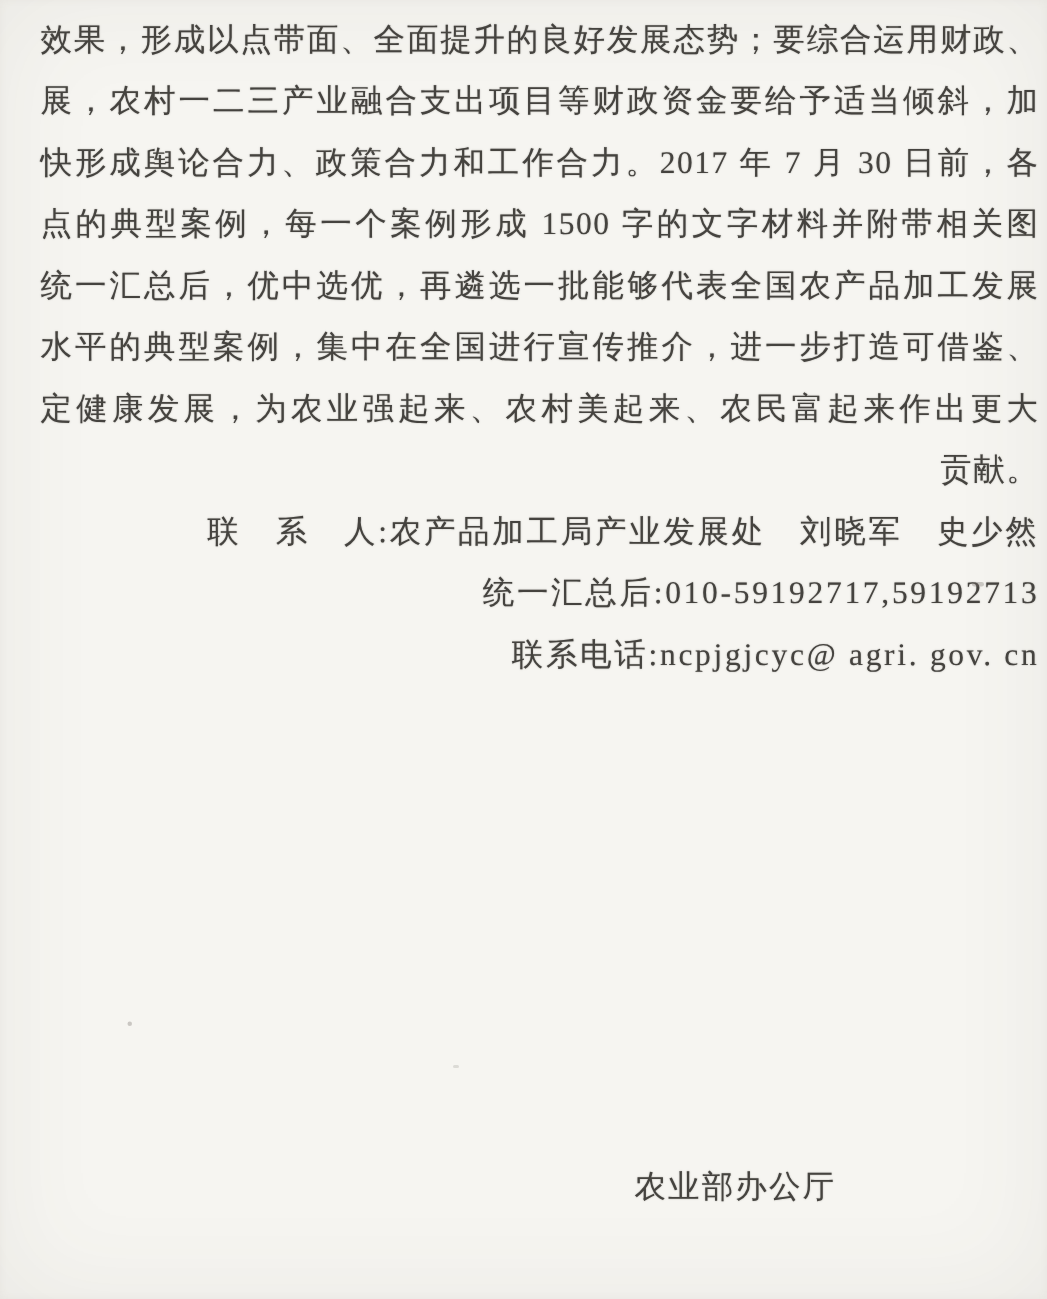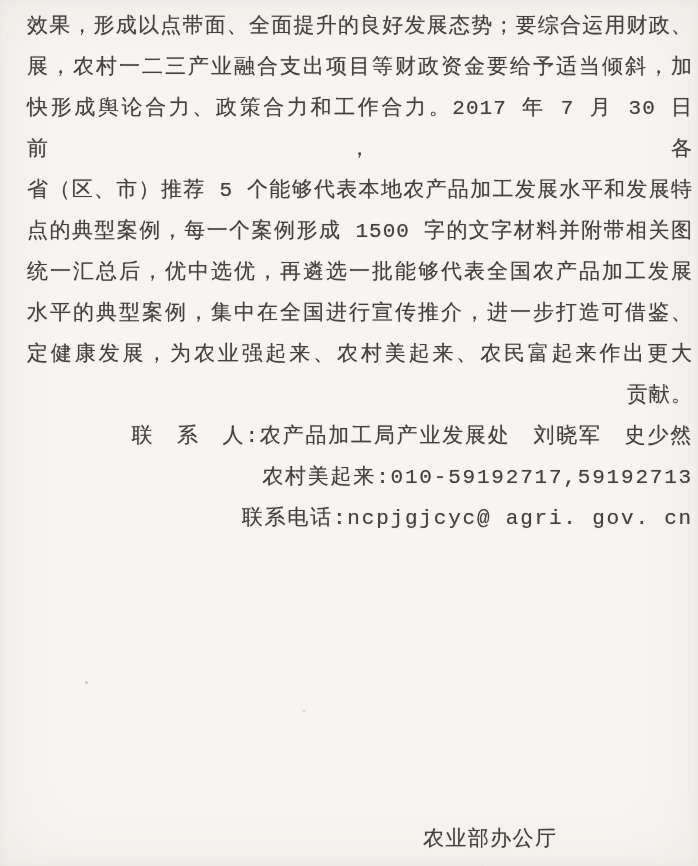--- a/index.html
+++ b/index.html
@@ -7,21 +7,21 @@
     --ink:#45433f;
   }
   html,body{margin:0;padding:0;background:#e8e7e3;}
   .page{
     position:relative;
     width:698px;height:866px;
     margin:0 auto;
     background:var(--paper);
     box-shadow:inset 0 0 70px rgba(90,85,75,.07), inset 0 0 6px rgba(90,85,75,.05);
     overflow:hidden;
-    font-family:Liberation Mono, monospace;
+    font-family:Liberation Serif, serif;
     color:var(--ink);
   }
   .text-block{
     position:absolute;
     left:27px;top:6px;width:666px;
     font-size:21px;
     line-height:41px;
     text-shadow:0 0 1px rgba(90,86,80,.55);
   }
   .line{white-space:nowrap;letter-spacing:1.1px;text-align:right;}
@@ -36,47 +36,46 @@
     letter-spacing:1.8px;
   }
   .sig{
     position:absolute;
     font-size:21px;
     line-height:26px;
     letter-spacing:1.4px;
     white-space:nowrap;
     text-shadow:0 0 1px rgba(90,86,80,.55);
   }
-  .sig-org{left:423px;top:827px;}
+  .sig-org{left:423px;top:778px;}
   .sig-date{left:408px;top:865px;letter-spacing:1px;}
   .speck{
     position:absolute;
     background:rgba(120,115,108,.35);
     border-radius:2px;
   }
   .speck.s1{left:648px;top:388px;width:8px;height:3px;}
   .speck.s2{left:85px;top:681px;width:3px;height:3px;}
   .speck.s3{left:302px;top:710px;width:4px;height:2px;background:rgba(120,115,108,.2);}
 </style>
 </head>
 <body>
 
 <div class="page">
   <div class="text-block">
     <div class="line just">效果，形成以点带面、全面提升的良好发展态势；要综合运用财政、</div>
     <div class="line just">展，农村一二三产业融合支出项目等财政资金要给予适当倾斜，加</div>
     <div class="line just">快形成舆论合力、政策合力和工作合力。2017 年 7 月 30 日前，各</div>
-    <div class="line just">省（区、市）推荐 5 个能够代表本地农产品加工发展水平和发展特</div>
     <div class="line just">点的典型案例，每一个案例形成 1500 字的文字材料并附带相关图</div>
     <div class="line just">统一汇总后，优中选优，再遴选一批能够代表全国农产品加工发展</div>
     <div class="line just">水平的典型案例，集中在全国进行宣传推介，进一步打造可借鉴、</div>
     <div class="line just">定健康发展，为农业强起来、农村美起来、农民富起来作出更大</div>
     <div class="line">贡献。</div>
     <div class="line indent">联　系　人:农产品加工局产业发展处　刘晓军　史少然</div>
-    <div class="line indent">农村美起来:010-59192717,59192713</div>
+    <div class="line indent">统一汇总后:010-59192717,59192713</div>
     <div class="line indent">联系电话:ncpjgjcyc@ agri. gov. cn</div>
   </div>
 
   <div class="sig sig-org">农业部办公厅</div>
   <div class="sig sig-date">2017 年 6 月 5 日</div>
 
   <div class="speck s1"></div>
   <div class="speck s2"></div>
   <div class="speck s3"></div>
 </div>

